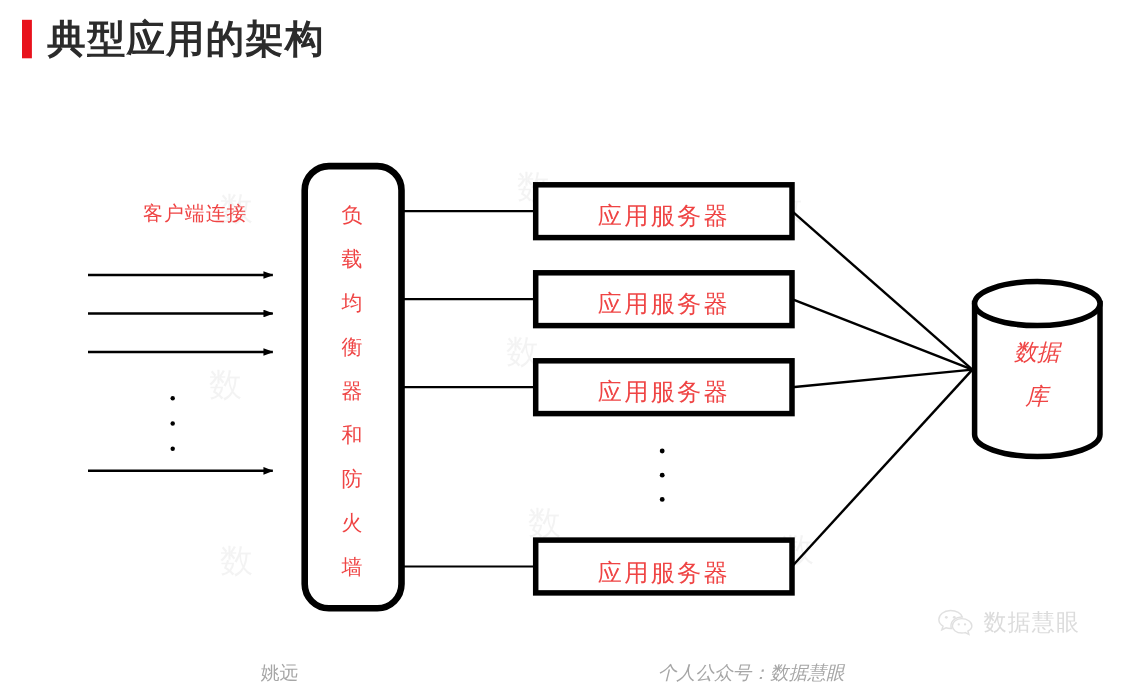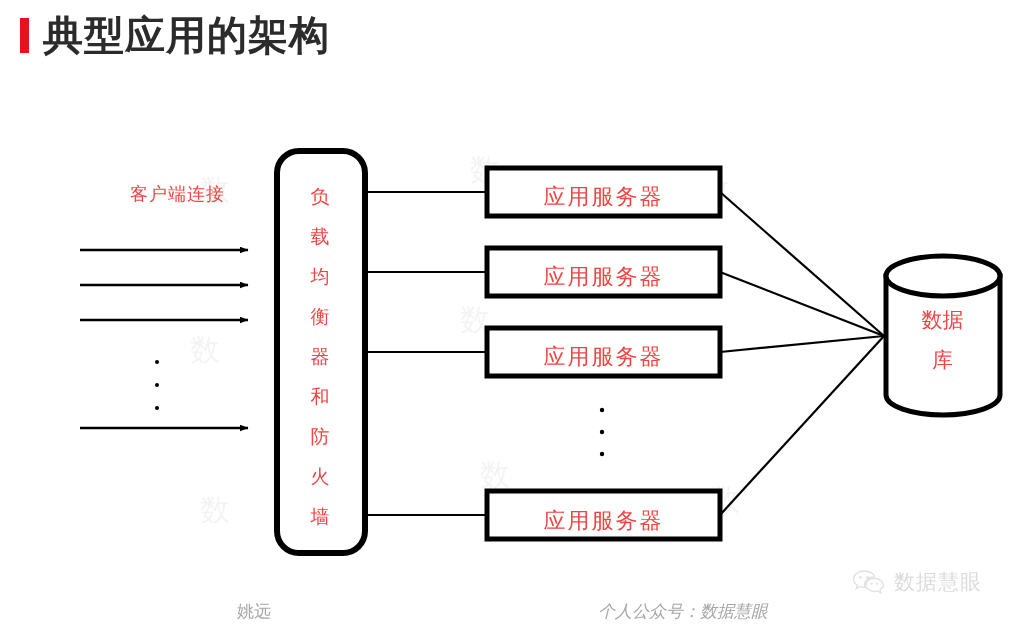--- a/index.html
+++ b/index.html
@@ -28,21 +28,21 @@
     height: 46px;
   }
   #title-accent {
     width: 9px;
     height: 35px;
     background: #e8121c;
     margin-right: 14px;
   }
   #title-text {
     font-family: "DejaVu Sans", "Liberation Sans", sans-serif;
-    font-size: 40px;
+    font-size: 35px;
     font-weight: bold;
     color: #2b2b2b;
     letter-spacing: 1px;
     white-space: nowrap;
   }
 
   
   #diagram {
     position: absolute;
     left: 0;
@@ -88,21 +88,21 @@
   #lb-label span { display: block; }
 
   #db-label {
     left: 885px;
     top: 300px;
     width: 115px;
     text-align: center;
     font-size: 21px;
     line-height: 40px;
   }
-  #db-label span { display: block; }
+  #db-label span { display: block; font-style: italic; }
 
   
   #footer {
     position: absolute;
     left: 0;
     top: 600px;
     width: 1004px;
     height: 30px;
     color: #a6a6a6;
     font-size: 17px;
@@ -110,21 +110,21 @@
   }
   .footer-item { position: absolute; white-space: nowrap; }
   #footer-name   { left: 237px; }
   #footer-wechat { left: 322px; }
   #footer-mp     { left: 598px; font-style: italic; }
 
   
   #watermark {
     position: absolute;
     left: 852px;
-    top: 568px;
+    top: 552px;
     display: flex;
     align-items: center;
     opacity: 0.30;
   }
   #watermark-text {
     margin-left: 8px;
     font-family: "DejaVu Sans", "Liberation Sans", sans-serif;
     font-size: 21px;
     color: #8a8a8a;
     white-space: nowrap;

